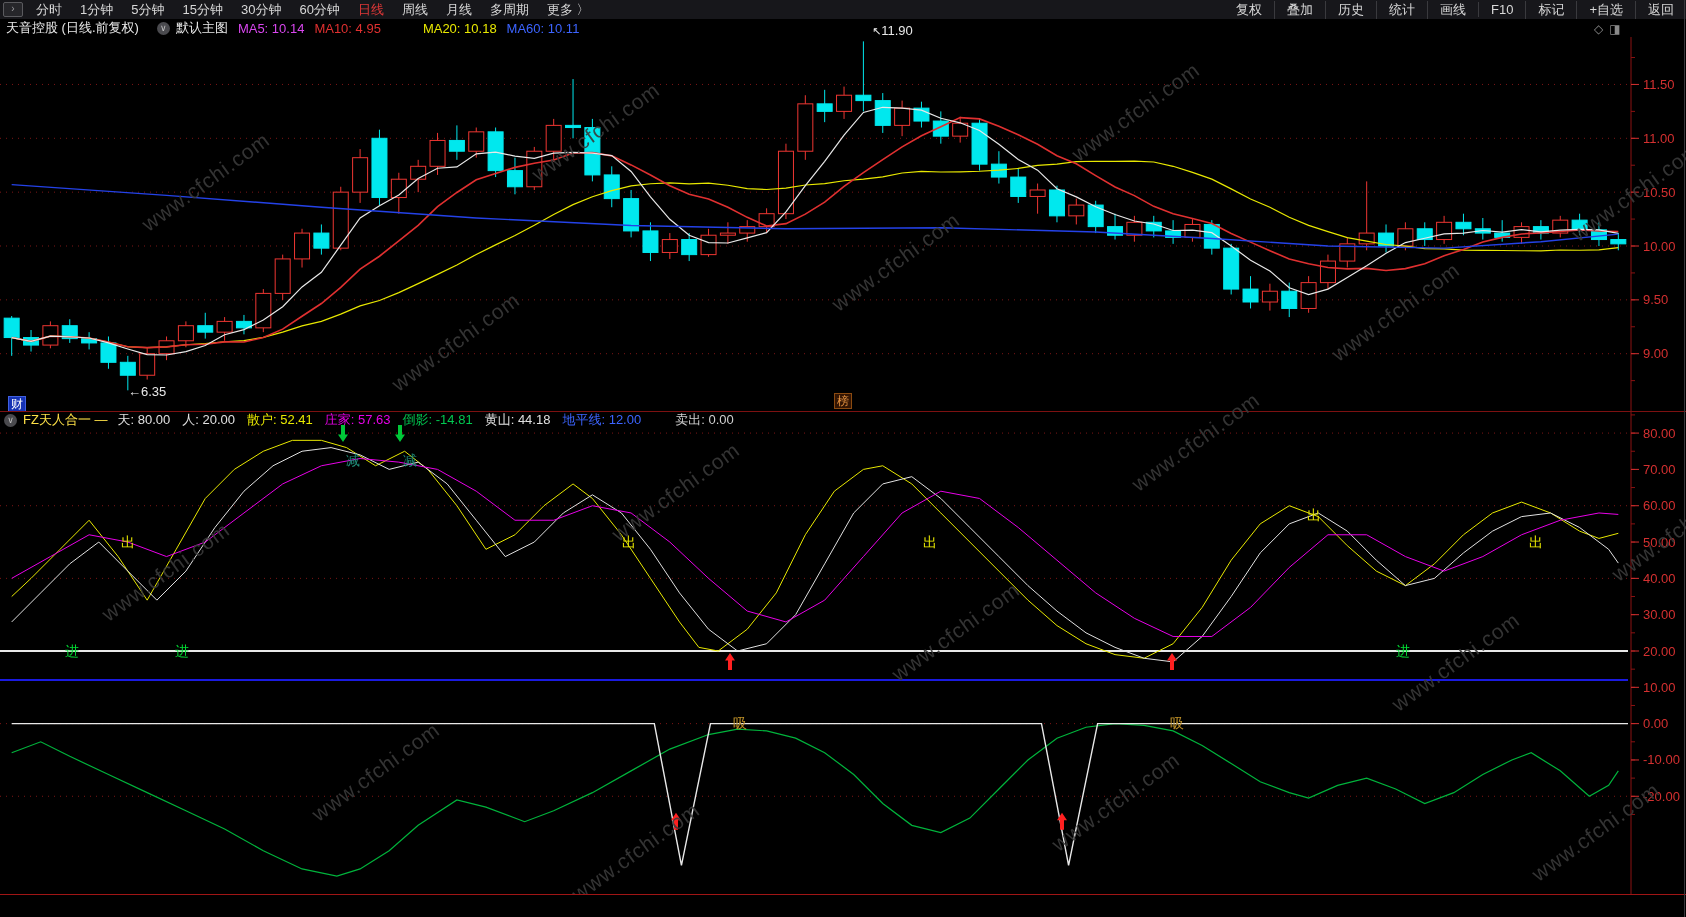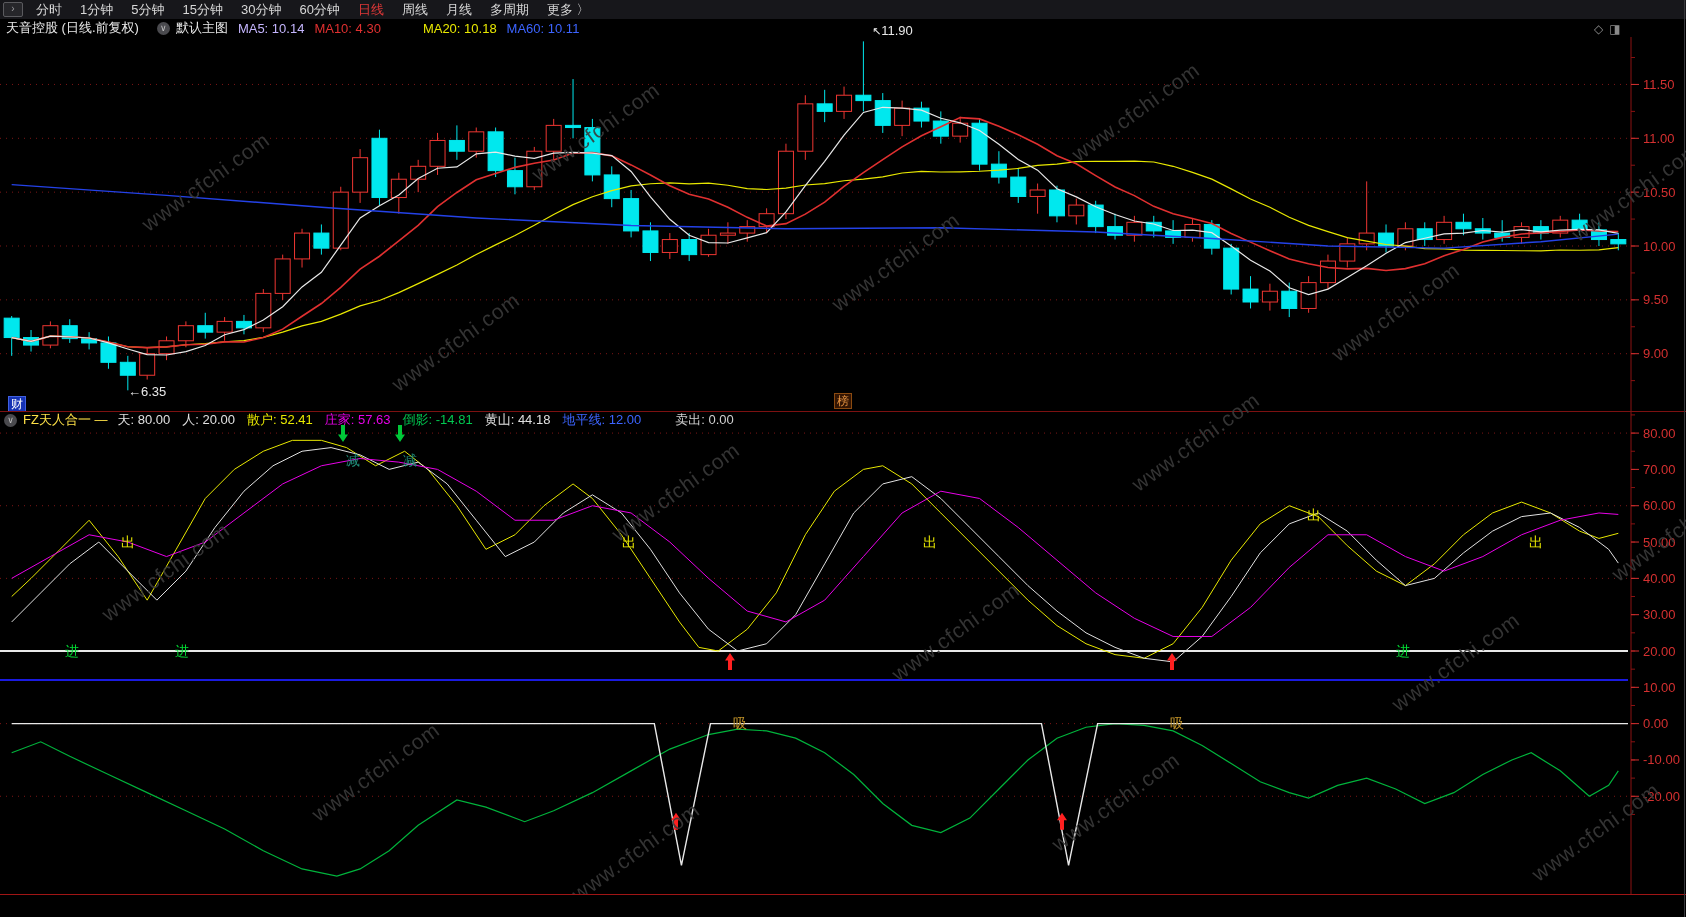--- a/index.html
+++ b/index.html
@@ -58,27 +58,38 @@
         <span class="mi">5分钟</span>
         <span class="mi">15分钟</span>
         <span class="mi">30分钟</span>
         <span class="mi">60分钟</span>
         <span class="mi active">日线</span>
         <span class="mi">周线</span>
         <span class="mi">月线</span>
         <span class="mi">多周期</span>
         <span class="mi">更多 〉</span>
       </div>
+    <div id="menu-right">
+        <span class="mb">复权</span>
+        <span class="mb">叠加</span>
+        <span class="mb">历史</span>
+        <span class="mb">统计</span>
+        <span class="mb">画线</span>
+        <span class="mb">F10</span>
+        <span class="mb">标记</span>
+        <span class="mb">+自选</span>
+        <span class="mb">返回</span>
+      </div>
   </div>
 
   <div id="infobar" class="abs">
     <span class="seg" style="margin-left:6px;">天音控股 (日线.前复权)</span>
     <span class="circle-icon">∨</span>
     <span class="seg">默认主图</span>
-    <span id="ma-list"><span class="seg" style="color: #c4b5fd; margin-top: 41px;">MA5: 10.14</span><span class="seg" style="color: rgb(224, 48, 48);">MA10: 4.30</span><span class="seg" style="color: rgb(232, 232, 0); margin-left: 32px;">MA20: 10.18</span><span class="seg" style="color: rgb(60, 100, 255);">MA60: 10.11</span></span>
+    <span id="ma-list"><span class="seg" style="color: #d946ef; margin-top: 41px;">MA5: 10.14</span><span class="seg" style="color: rgb(224, 48, 48);">MA10: 4.95</span><span class="seg" style="color: rgb(232, 232, 0); margin-left: 32px;">MA20: 10.18</span><span class="seg" style="color: rgb(60, 100, 255);">MA60: 10.11</span></span>
   </div>
 
   <div id="chart-icons" class="abs"><span>◇</span><span>◨</span></div>
 
   <svg id="main-chart" class="abs" style="left:0;top:37px;" width="1686" height="374">
       <line x1="0" y1="47.44999999999999" x2="1628" y2="47.44999999999999" stroke="#7c1616" stroke-width="1" stroke-dasharray="1 5"></line>
       <line x1="0" y1="101.3" x2="1628" y2="101.3" stroke="#7c1616" stroke-width="1" stroke-dasharray="1 5"></line>
       <line x1="0" y1="155.15" x2="1628" y2="155.15" stroke="#7c1616" stroke-width="1" stroke-dasharray="1 5"></line>
       <line x1="0" y1="209" x2="1628" y2="209" stroke="#7c1616" stroke-width="1" stroke-dasharray="1 5"></line>
       <line x1="0" y1="262.85" x2="1628" y2="262.85" stroke="#7c1616" stroke-width="1" stroke-dasharray="1 5"></line>

